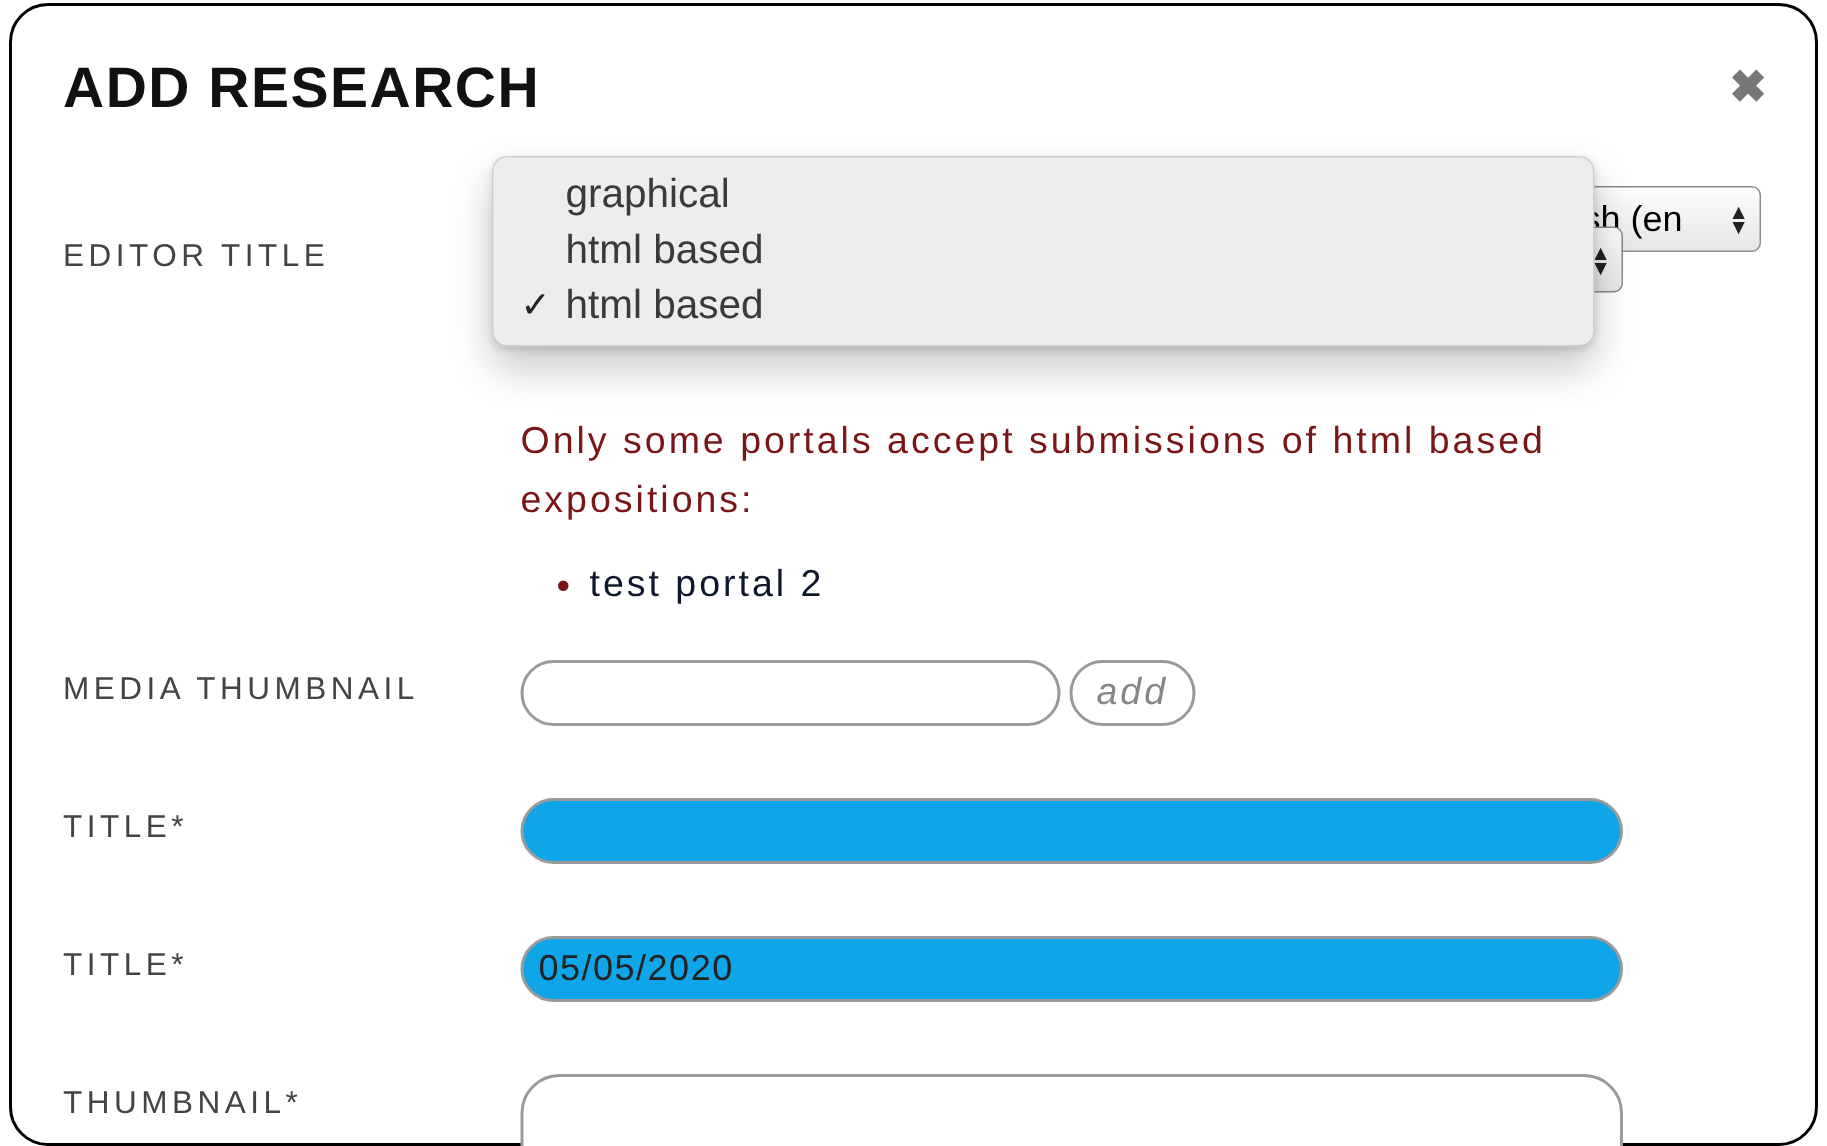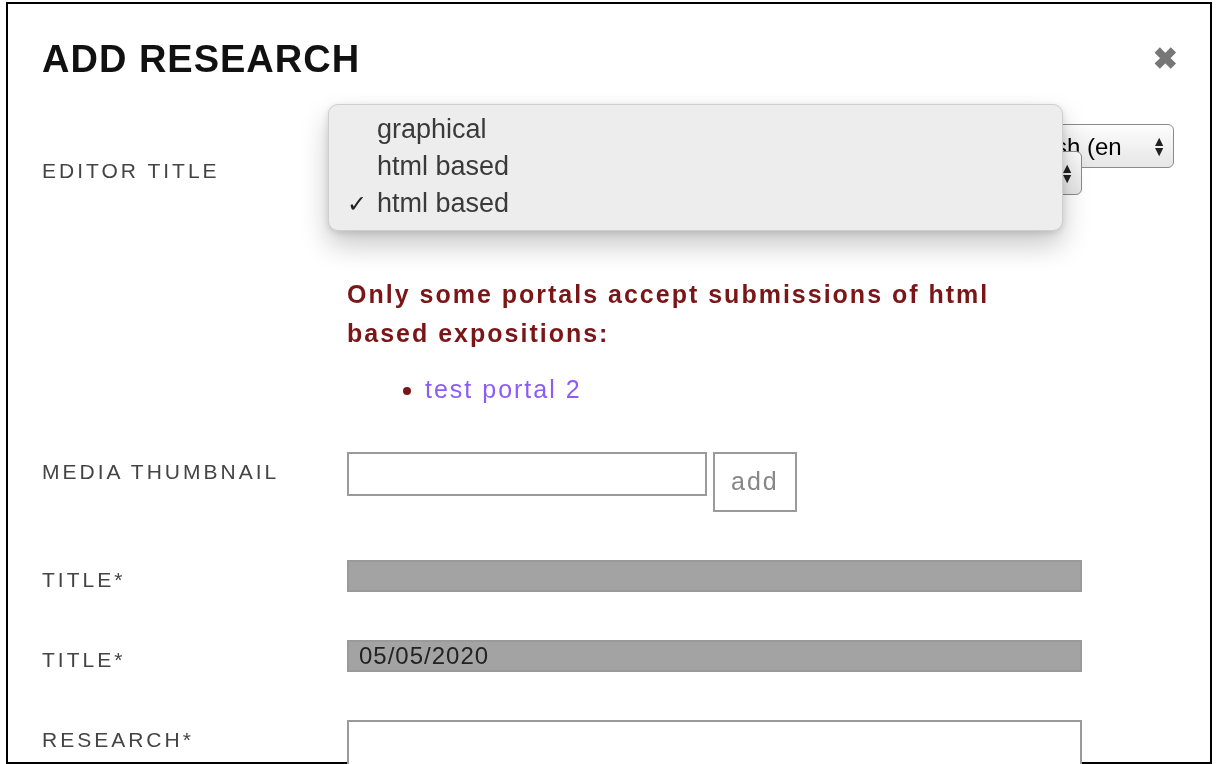--- a/index.html
+++ b/index.html
@@ -1,15 +1,15 @@
 <!DOCTYPE html>
 <html><head>
 <meta charset="utf-8">
 <style>
-  * { box-sizing: border-box; margin: 0; padding: 0; }
+  * { box-sizing: border-box; margin: 0; padding: 0; border-radius: 26px; }
   html, body {
     width: 1218px;
     height: 764px;
     font-family: "Helvetica Neue", Helvetica, Arial, sans-serif;
     background: #fff;
     color: #333;
     overflow: hidden;
   }
   .dialog {
     position: absolute;
@@ -129,65 +129,64 @@
   
   .warn-block {
     margin-top: 80px;
     width: 720px;
   }
   .warn-text {
     color: #7a1617;
     font-size: 25px;
     letter-spacing: 2px;
     line-height: 1.55;
-    font-weight: bold;
   }
   .warn-list {
     margin-top: 22px;
     padding-left: 46px;
     list-style: disc;
   }
   .warn-list li {
-    color: #8b5cf6;
+    color: #0f172a;
     font-size: 25px;
     letter-spacing: 2px;
-    margin-left: 32px;
   }
   .warn-list li::marker { color: #7a1617; }
 
   
   .thumb-group {
     display: flex;
     align-items: stretch;
   }
   .thumb-input {
     width: 360px;
     height: 44px;
     border: 2px solid #9a9a9a;
     background: #fff;
     padding: 0 8px;
     font-size: 22px;
   }
   .thumb-add {
-    height: 60px;
+    height: 44px;
     padding: 0 16px;
     margin-left: 6px;
     border: 2px solid #9a9a9a;
     background: #fff;
     color: #878787;
     font-size: 25px;
     letter-spacing: 2px;
     cursor: pointer;
+    font-style: italic;
   }
 
   .wide-input {
     width: 735px;
-    height: 32px;
-    border: 2px solid #9a9a9a;
-    background: #a3a3a3;
+    height: 44px;
+    border: 2px solid #9a9a9a;
+    background: #0ea5e9;
     font-size: 24px;
     padding: 0 10px;
     letter-spacing: 1px;
     color: #222;
   }
   .wide-textarea {
     width: 735px;
     height: 80px;
     border: 2px solid #9a9a9a;
     background: #fff;
@@ -231,21 +230,21 @@
 
         <div class="warn-block">
           <div class="warn-text">Only some portals accept submissions of html based expositions:</div>
           <ul class="warn-list">
             <li>test portal 2</li>
           </ul>
         </div>
       </div>
     </div>
 
-    <div class="row" style="margin-top:48px;">
+    <div class="row" style="margin-top:36px;">
       <div class="row-label">MEDIA THUMBNAIL</div>
       <div class="row-field">
         <div class="thumb-group">
           <input type="text" class="thumb-input" value="" style="">
           <button class="thumb-add">add</button>
         </div>
       </div>
     </div>
 
     <div class="row">
@@ -256,21 +255,21 @@
     </div>
 
     <div class="row">
       <div class="row-label">TITLE*</div>
       <div class="row-field">
         <input type="text" class="wide-input" value="05/05/2020" style="">
       </div>
     </div>
 
     <div class="row" style="margin-bottom:0;">
-      <div class="row-label">RESEARCH*</div>
+      <div class="row-label">THUMBNAIL*</div>
       <div class="row-field">
         <textarea class="wide-textarea" style=""></textarea>
       </div>
     </div>
 
   </div>
 
   <div class="dropdown">
     <div class="dropdown-item">
       <span class="check"></span>

